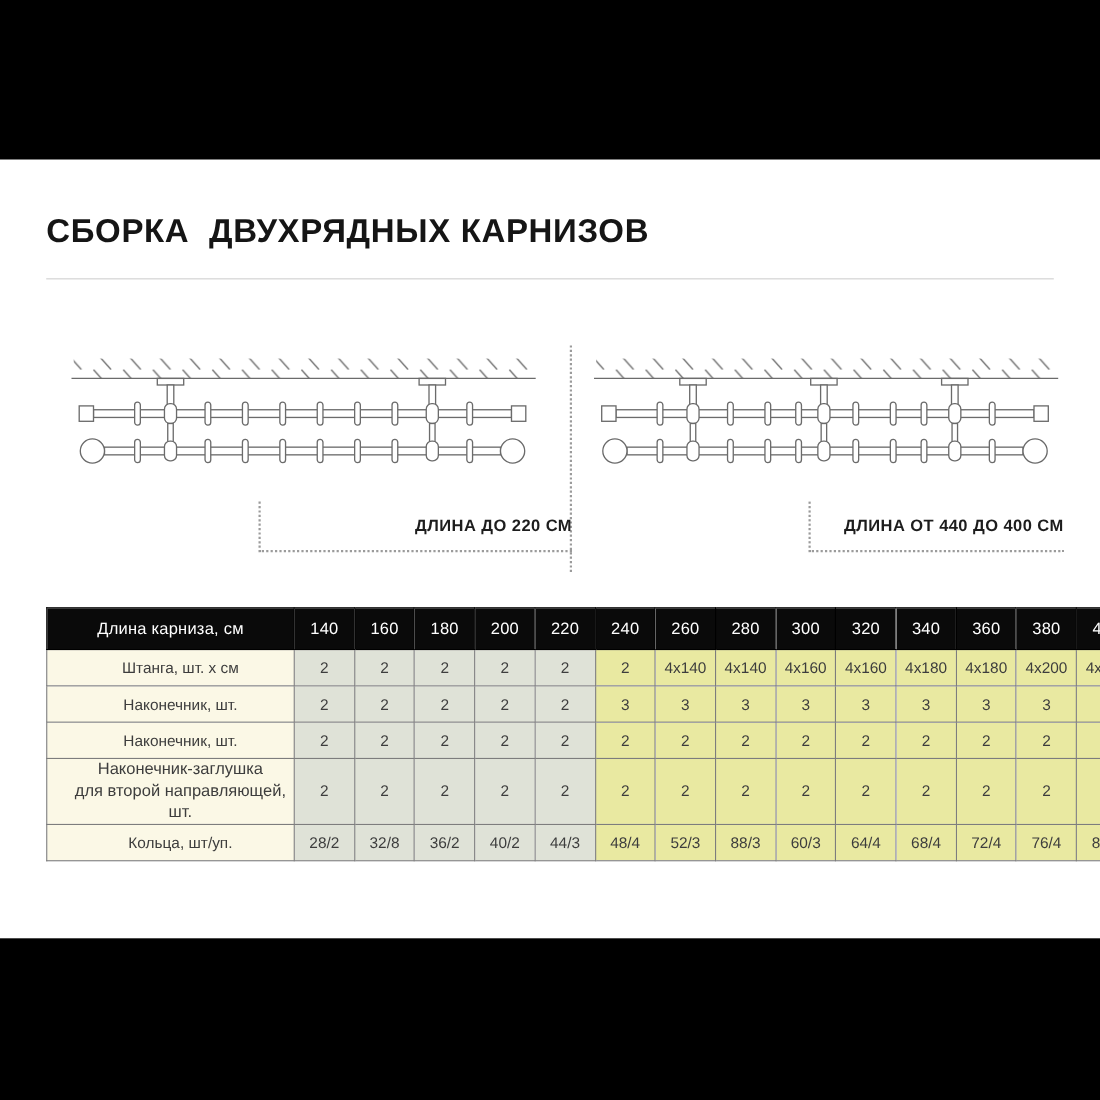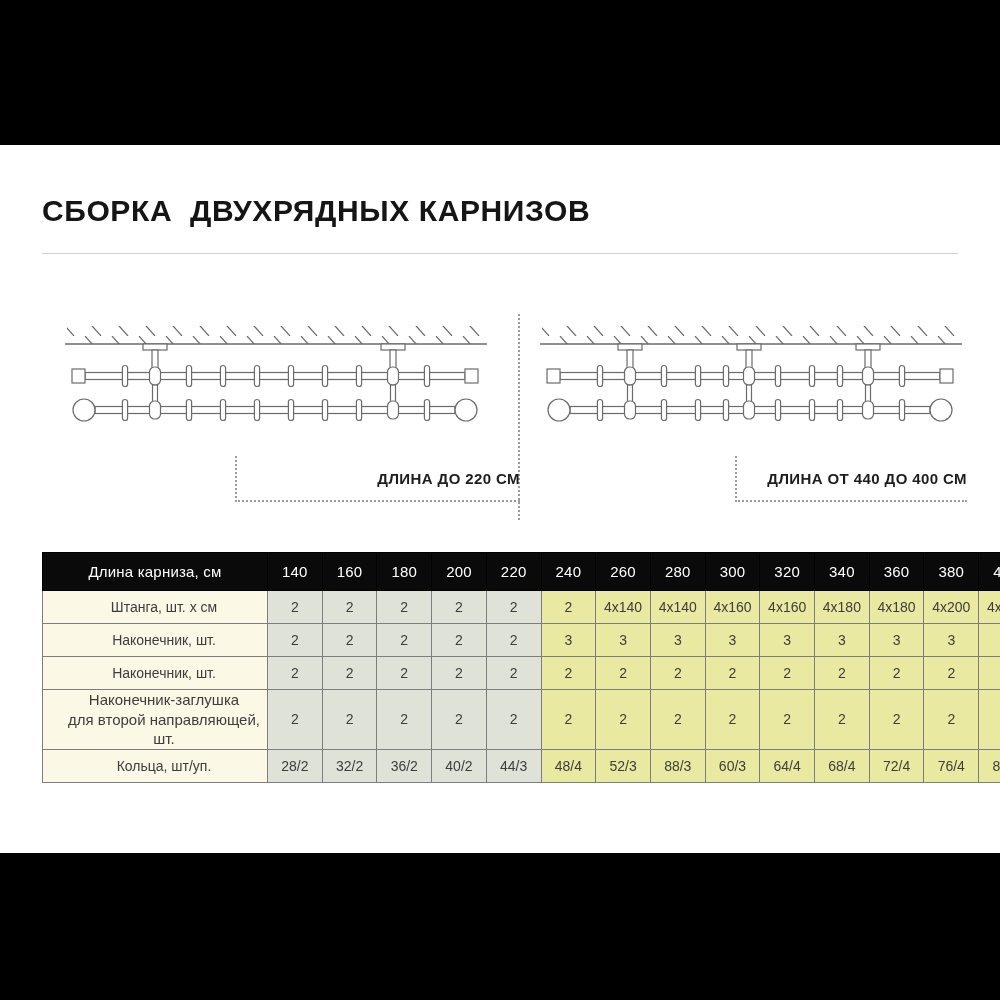--- a/index.html
+++ b/index.html
@@ -233,21 +233,21 @@
           <td class="g2">2</td>
           <td class="g2">2</td>
           <td class="g2">2</td>
           <td class="g2">2</td>
           <td class="g2">2</td>
           <td class="g2">2</td>
         </tr>
         <tr>
           <th>Кольца, шт/уп.</th>
           <td class="g1">28/2</td>
-          <td class="g1">32/2</td>
+          <td class="g1">32/8</td>
           <td class="g1">36/2</td>
           <td class="g1">40/2</td>
           <td class="g1">44/3</td>
           <td class="g2">48/4</td>
           <td class="g2">52/3</td>
           <td class="g2">88/3</td>
           <td class="g2">60/3</td>
           <td class="g2">64/4</td>
           <td class="g2">68/4</td>
           <td class="g2">72/4</td>

